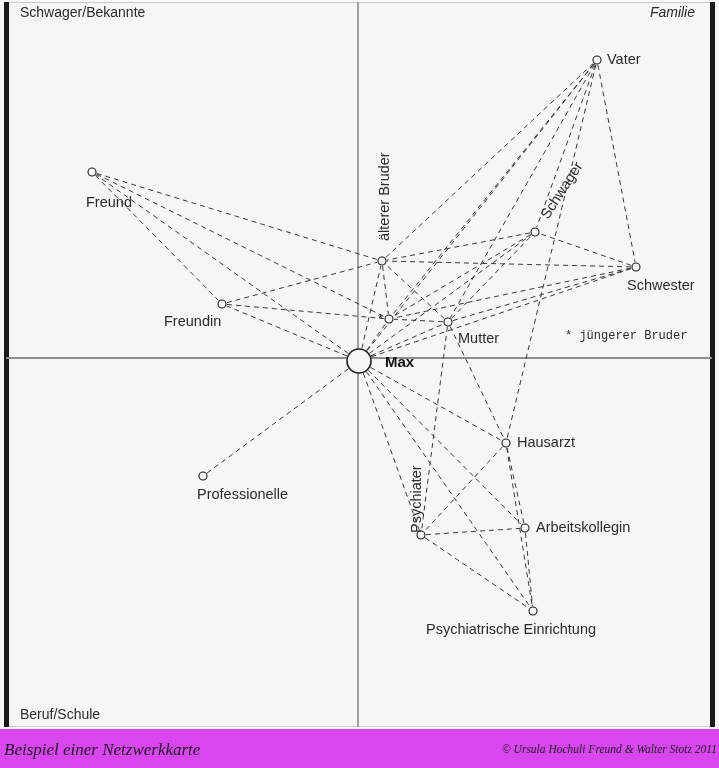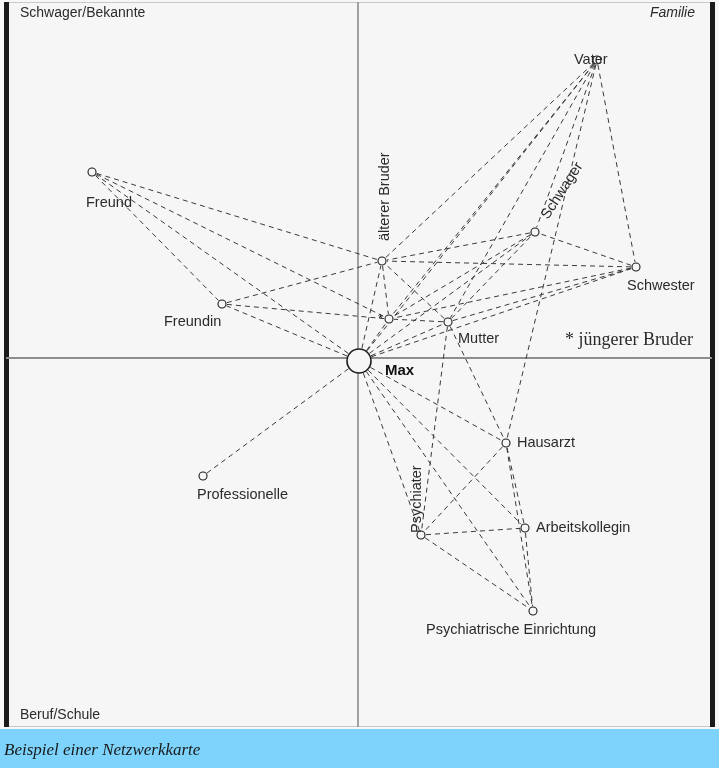--- a/index.html
+++ b/index.html
@@ -71,46 +71,45 @@
     position: absolute;
     font-family: "Liberation Sans", sans-serif;
     font-size: 14.5px;
     color: #2b2b2b;
     white-space: nowrap;
   }
   .node-label.ego {
     font-weight: bold;
     font-size: 15px;
     color: #111111;
-    margin-top: 8px;
   }
   .node-label.rot-vert {
     transform-origin: 0 0;
     transform: rotate(-90deg);
   }
   .node-label.rot-diag {
     transform-origin: 0 0;
     transform: rotate(-57deg);
   }
 
   .legend-note {
     position: absolute;
-    font-family: Liberation Serif, serif;
-    font-size: 18px;
+    font-family: Liberation Mono, monospace;
+    font-size: 12px;
     color: #2b2b2b;
     white-space: nowrap;
   }
 
   #footer {
     position: absolute;
     left: 0;
     top: 729px;
     width: 719px;
     height: 39px;
-    background: #7dd3fc;
+    background: #d946ef;
   }
   #footer-title {
     position: absolute;
     left: 4px;
     top: 11px;
     font-family: "Liberation Serif", serif;
     font-style: italic;
     font-size: 17px;
     color: #1a1a1a;
     white-space: nowrap;
@@ -205,32 +204,33 @@
     </svg>
 
     <div class="quadrant-label" id="q-tl" style="left:20px; top:4px;">Schwager/Bekannte</div>
     <div class="quadrant-label" id="q-tr" style="right:24px; top:4px;font-style:italic;">Familie</div>
     <div class="quadrant-label" id="q-bl" style="left:20px; top:706px;">Beruf/Schule</div>
 
     <div class="legend-note" id="legend-note" style="left:565px; top:329px;">* jüngerer Bruder</div>
 
     <div id="node-labels">
         <div class="node-label ego" style="left: 385px; top: 353px;">Max</div>
-        <div class="node-label" style="left: 574px; top: 51px;">Vater</div>
+        <div class="node-label" style="left: 607px; top: 51px;">Vater</div>
         <div class="node-label" style="left: 627px; top: 277px;">Schwester</div>
         <div class="node-label rot-diag" style="left: 537px; top: 213px;">Schwager</div>
         <div class="node-label" style="left: 458px; top: 330px;">Mutter</div>
         <div class="node-label rot-vert" style="left: 376px; top: 241px;">älterer Bruder</div>
         <div class="node-label" style="left: 86px; top: 146px; margin-top: 48px;">Freund</div>
         <div class="node-label" style="left: 164px; top: 313px;">Freundin</div>
         <div class="node-label" style="left: 197px; top: 486px;">Professionelle</div>
         <div class="node-label" style="left: 517px; top: 434px; text-align: center;">Hausarzt</div>
         <div class="node-label" style="left: 536px; top: 519px;">Arbeitskollegin</div>
         <div class="node-label rot-vert" style="left: 408px; top: 533px;">Psychiater</div>
         <div class="node-label" style="left: 426px; top: 621px;">Psychiatrische Einrichtung</div>
       </div>
   </div>
 
   <div id="footer">
     <div id="footer-title">Beispiel einer Netzwerkkarte</div>
+    <div id="footer-credit">© Ursula Hochuli Freund &amp; Walter Stotz 2011</div>
   </div>
 
 </div>
 
 </body></html>

